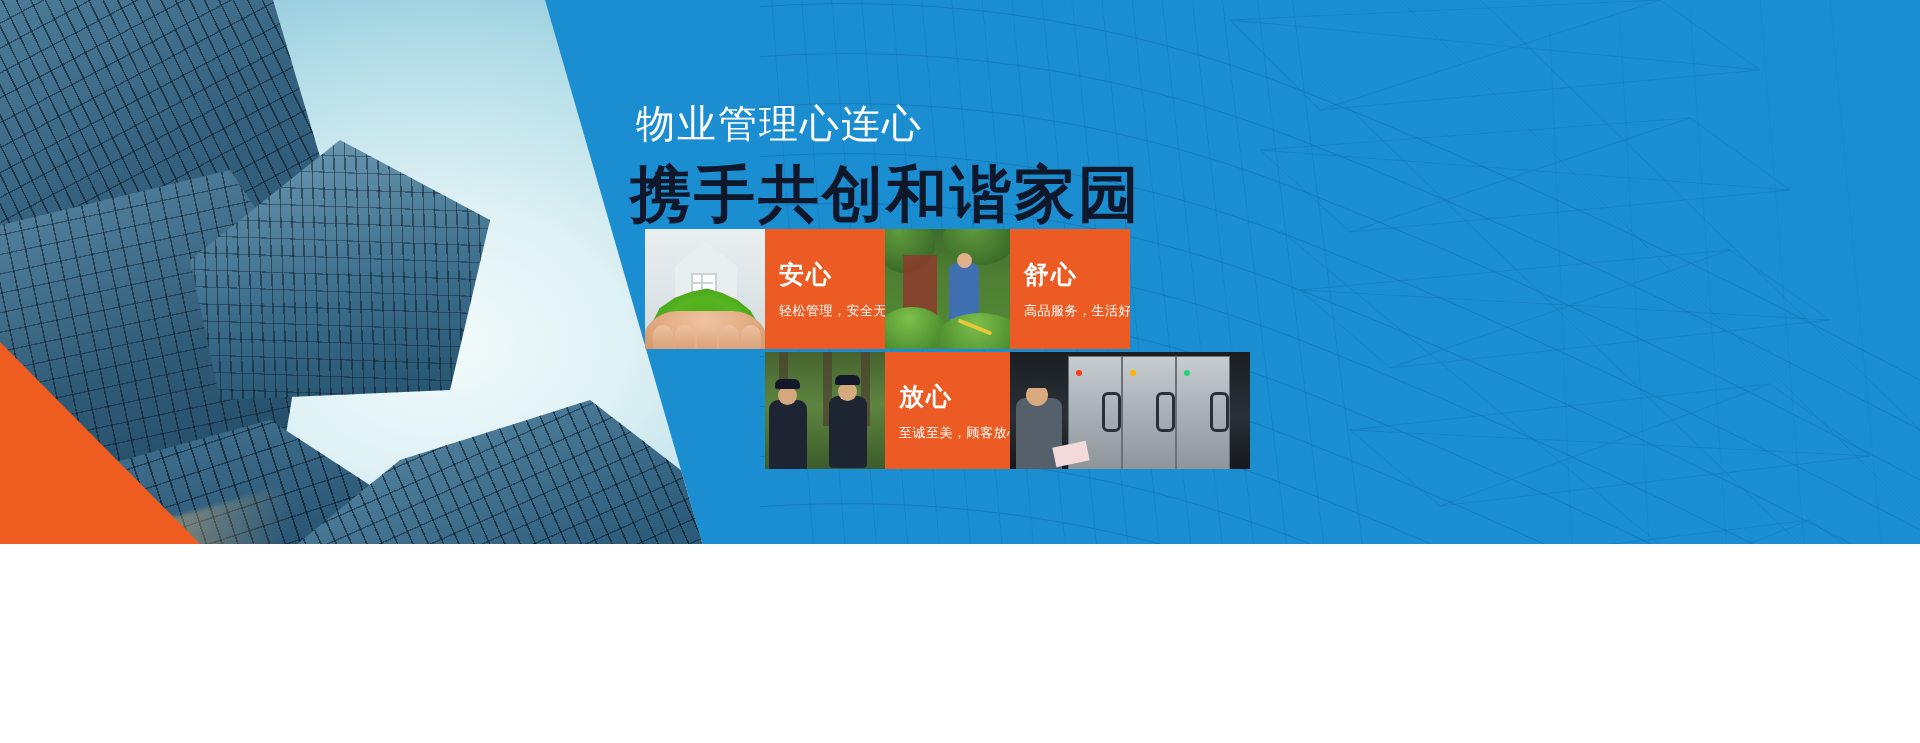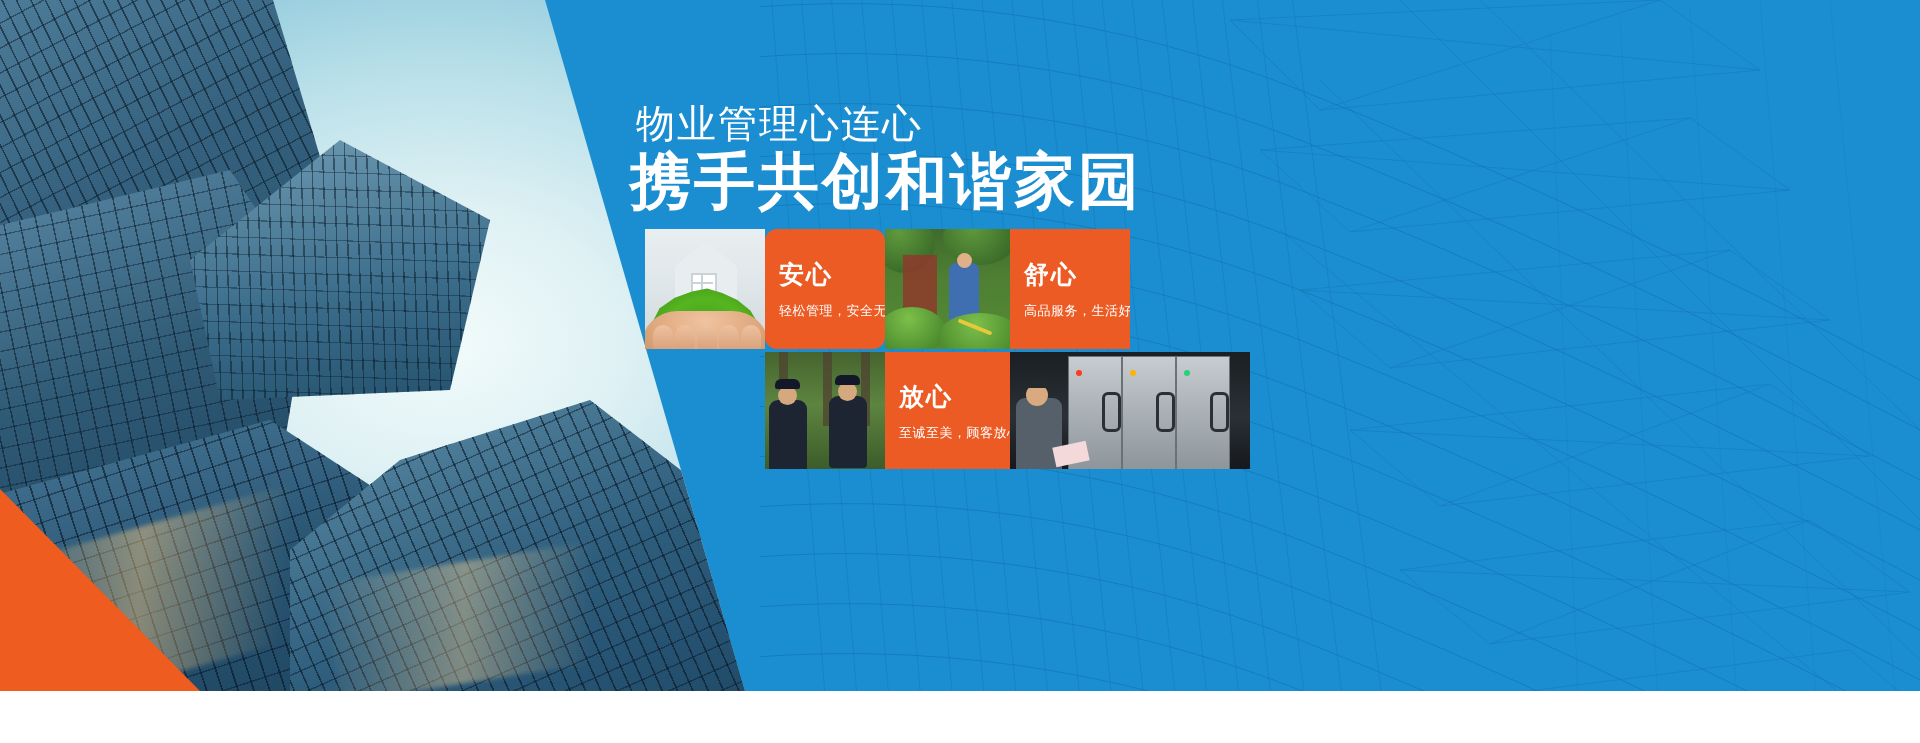--- a/index.html
+++ b/index.html
@@ -1,21 +1,21 @@
 <!DOCTYPE html>
 <html><head>
 <meta charset="utf-8">
 <style>
   html,body{margin:0;padding:0;background:#fff;}
   body{font-family:"Liberation Sans","DejaVu Sans",sans-serif;}
 
   #banner{
     position:relative;
     width:1920px;
-    height:691px;
+    height:544px;
     overflow:hidden;
     background:#1b8ed2;
     font-family:Liberation Serif, serif;
   }
 
   
   .photo-left{
     position:absolute;
     left:0; top:0;
     width:760px; height:743px;
@@ -95,27 +95,27 @@
   .subtitle{
     color:#ffffff;
     font-size:39px;
     line-height:1.0;
     letter-spacing:2px;
     font-weight:400;
     white-space:nowrap;
     margin-left:6px;
   }
   .title{
-    color:#ffffff;
+    color:#0f172a;
     font-size:61px;
     line-height:1.0;
     letter-spacing:3px;
     font-weight:bold;
     white-space:nowrap;
-    margin-top:8px;
+    margin-top:21px;
   }
 
   
   .grid-wrap{position:absolute;left:645px;top:229px;width:620px;height:240px;}
   .cell{position:absolute;overflow:hidden;}
 
   .cell.ph{background:#9fb6c0;}
   .cell.or{background:#ec5b23;}
 
   .card-title{
@@ -304,21 +304,21 @@
         <div class="grassy"></div>
         <div class="hand"></div>
         <div class="finger" style="left:8px;"></div>
         <div class="finger" style="left:30px;"></div>
         <div class="finger" style="left:52px;"></div>
         <div class="finger" style="left:74px;"></div>
         <div class="finger" style="left:96px;"></div>
       </div>
     </div>
 
-    <div class="cell or" style="left:120px;top:0px;width:120px;height:120px;border-radius:12px;">
+    <div class="cell or" style="left:120px;top:0px;width:120px;height:120px;">
       <div class="card-title" style="left:14px;top:33px;">安心</div>
       <div class="card-sub" style="left:14px;top:75px;">轻松管理，安全无忧</div>
     </div>
 
     <div class="cell ph" style="left:240px;top:0px;width:125px;height:120px;">
       <div class="ph-inner ph-garden">
         <div class="tree" style="left:-10px;top:-14px;width:60px;height:58px;"></div>
         <div class="tree" style="left:58px;top:-18px;width:74px;height:54px;"></div>
         <div class="wall"></div>
         <div class="worker"></div>

